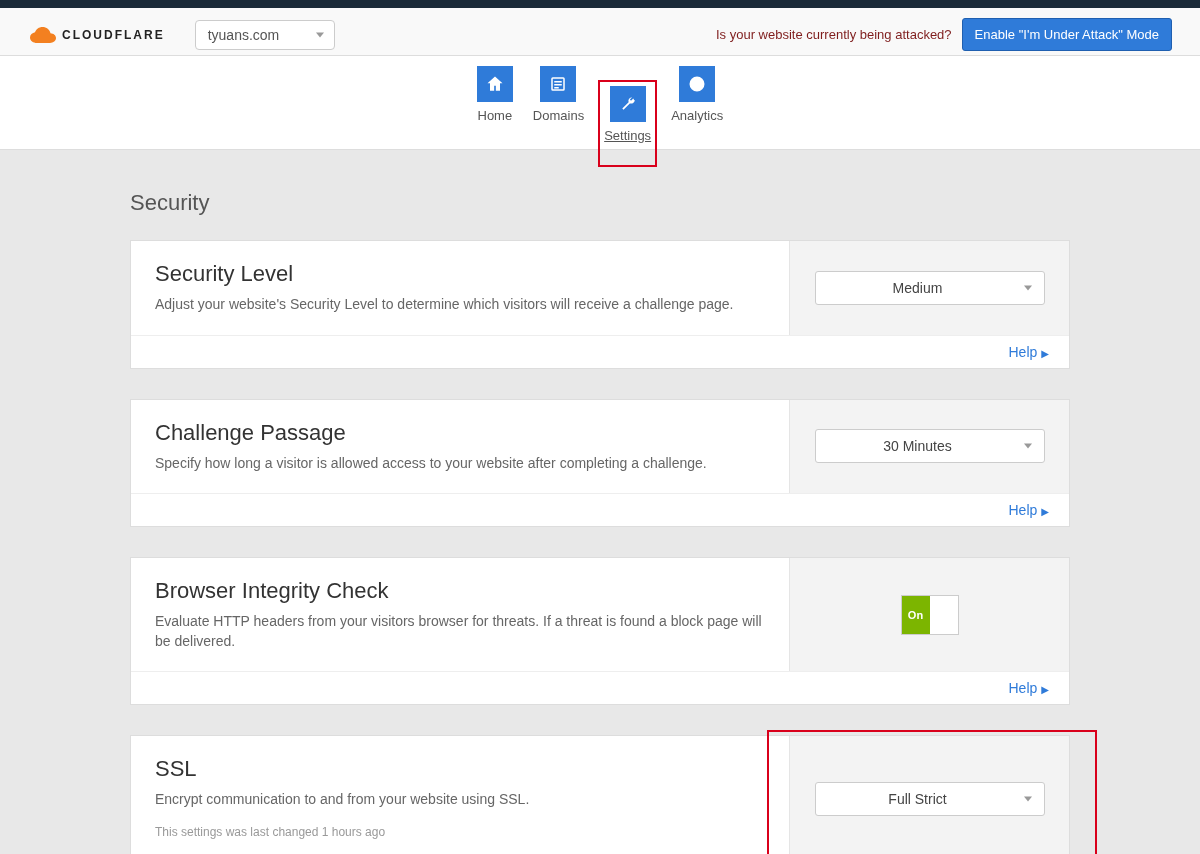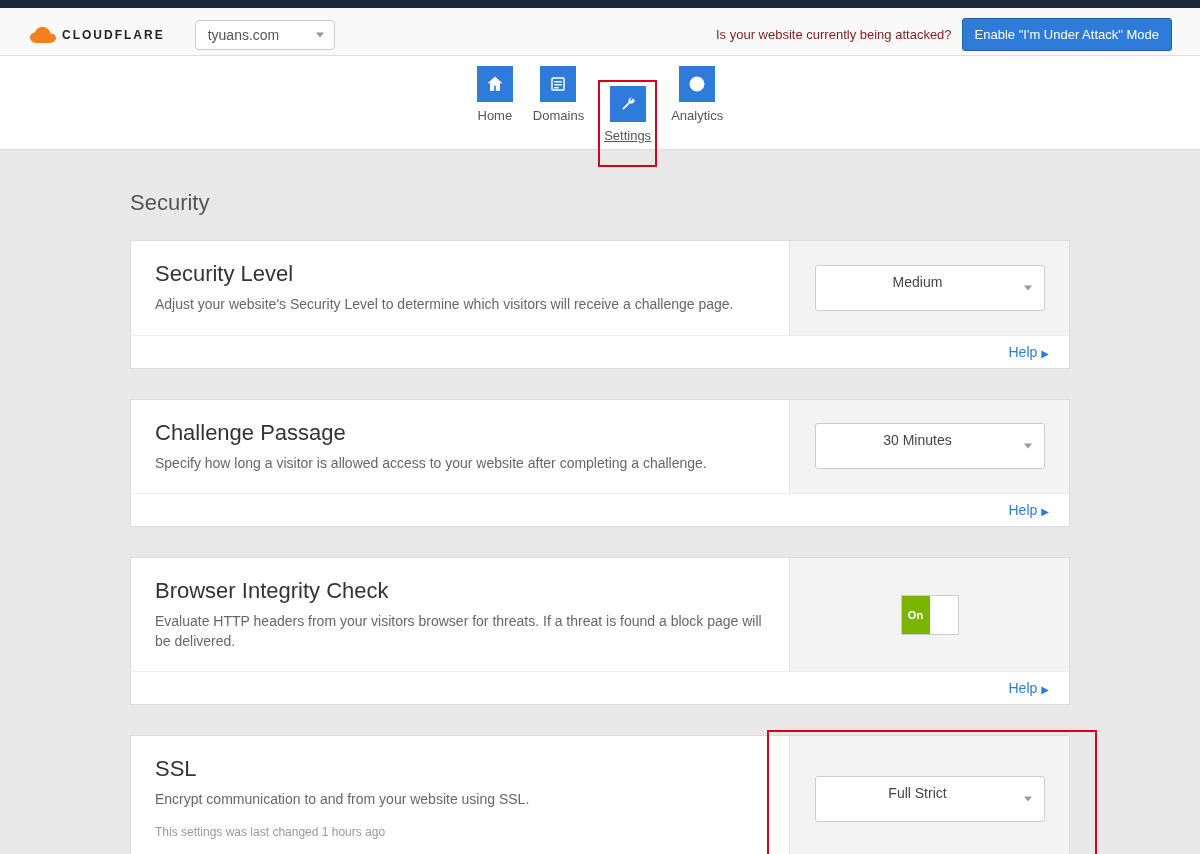--- a/index.html
+++ b/index.html
@@ -90,21 +90,21 @@
     background: #f3f3f3;
     border-left: 1px solid #e5e5e5;
     display: flex; align-items: center; justify-content: center;
     padding: 20px;
   }
   .dropdown {
     background: #fff;
     border: 1px solid #ccc;
     border-radius: 3px;
     width: 230px;
-    padding: 8px 36px 20px 12px;
+    padding: 8px 36px 8px 12px;
     text-align: center;
     color: #444;
     position: relative;
     font-size: 14px;
   }
   .dropdown .caret-down { right: 12px; }
   .toggle {
     width: 58px; height: 40px; background: #fff; display: flex;
     border: 1px solid #ccc;
   }

